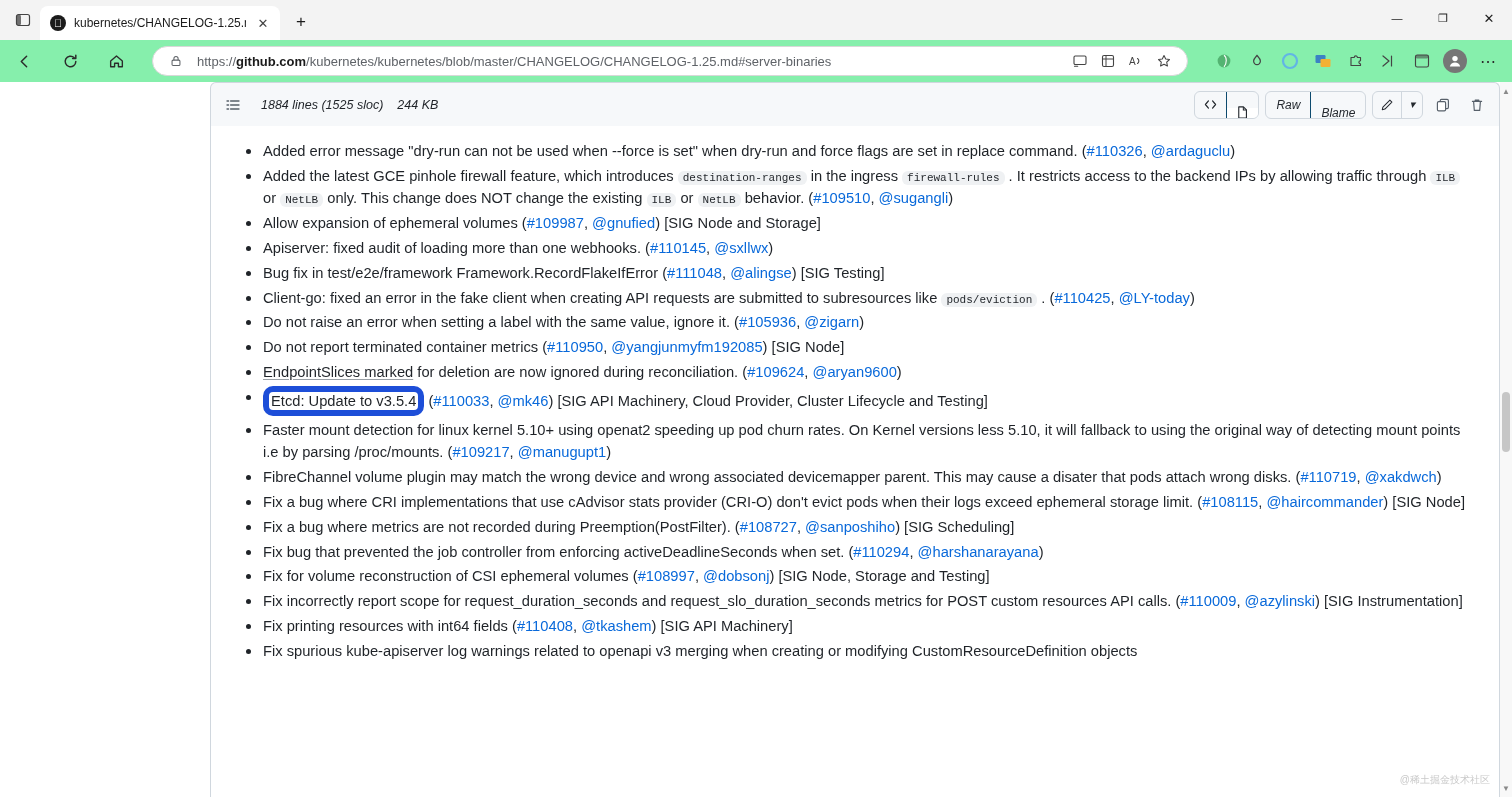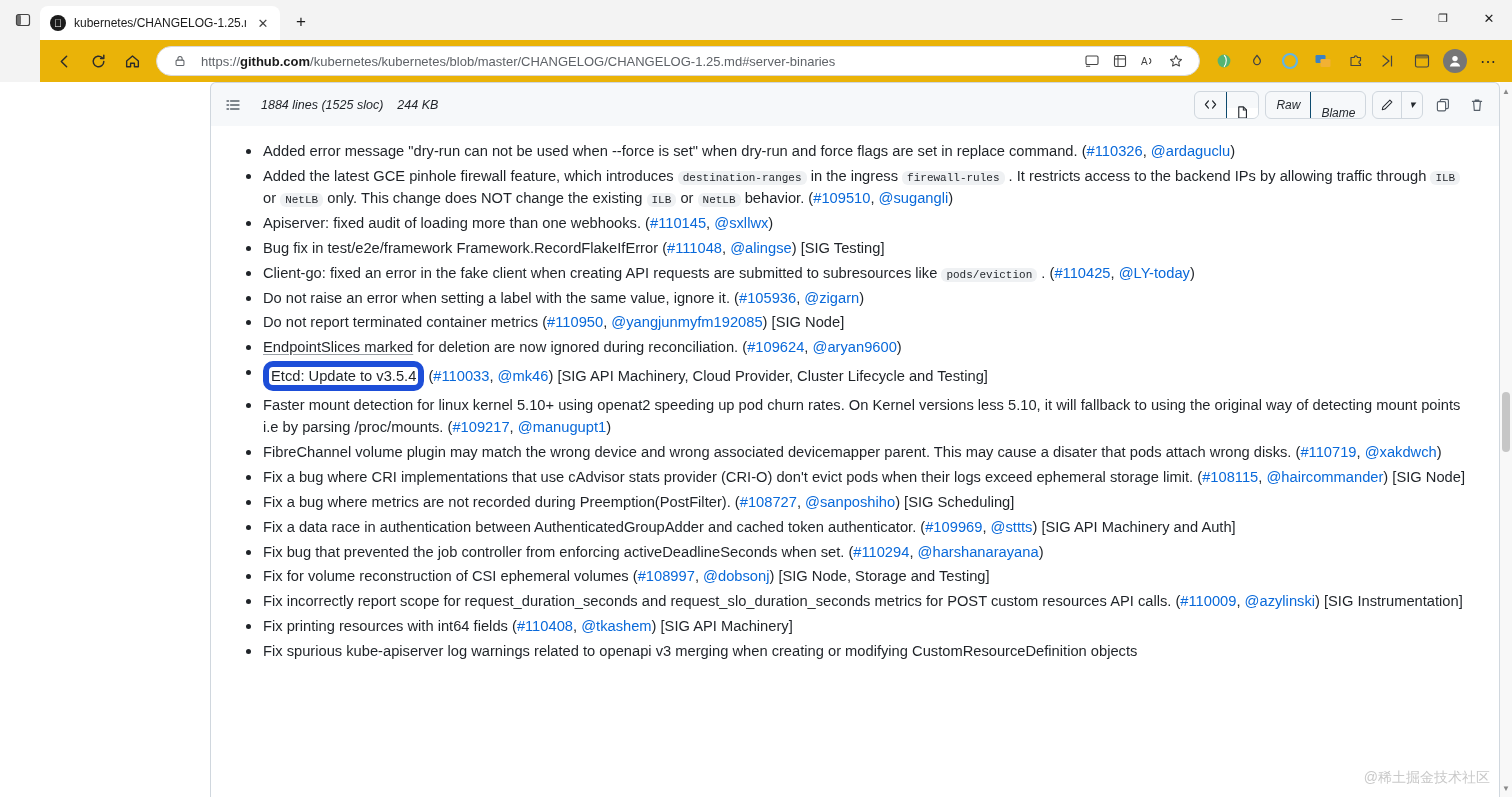--- a/index.html
+++ b/index.html
@@ -76,25 +76,24 @@
   .wincontrols div {
     width: 46px; height: 36px;
     display: flex; align-items: center; justify-content: center;
     font-size: 11px; color: #1b1b1b;
   }
   .wincontrols .close-btn { font-size: 13px; }
 
   
   .toolbar {
     height: 42px;
-    background: #eab308;
+    background: #86efac;
     display: flex; align-items: center;
     padding: 0 8px;
-    gap: 2px;
-    margin-left: 40px;
+    gap: 14px;
   }
   .tb-btn {
     width: 32px; height: 32px;
     display: flex; align-items: center; justify-content: center;
     border-radius: 5px;
     color: #2b2b2b;
   }
   .omnibox {
     flex: 1 1 auto;
     height: 30px;
@@ -260,21 +259,21 @@
     top: 310px; height: 60px;
   }
   .sb-arrow {
     position: absolute; left: 0; width: 12px; height: 14px;
     display: flex; align-items: center; justify-content: center;
     color: #8a8a8a; font-size: 8px;
   }
   .watermark {
     position: absolute;
     right: 22px; bottom: 10px;
-    font-size: 14px;
+    font-size: 10px;
     color: #c9c9c9;
   }
 </style>
 </head>
 <body>
 
 <div class="browser">
 
   <div class="tabstrip">
     <div class="tab-left-btn">
@@ -451,32 +450,32 @@
                 <path d="M3.4 4.4h9.2M6.2 4.4V3.1h3.6v1.3M4.6 4.4l.7 9h5.4l.7-9" fill="none" stroke="#57606a" stroke-width="1.15" stroke-linecap="round" stroke-linejoin="round"></path>
               </svg>
           </div>
         </div>
       </div>
 
       <div class="content">
         <ul class="changelog">
             <li><span>Added error message "dry-run can not be used when --force is set" when dry-run and force flags are set in replace command. (</span><a class="lnk" href="#">#110326</a><span>, </span><a class="lnk" href="#">@ardaguclu</a><span>)</span></li>
             <li><span>Added the latest GCE pinhole firewall feature, which introduces </span><code class="inl">destination-ranges</code><span> in the ingress </span><code class="inl">firewall-rules</code><span> . It restricts access to the backend IPs by allowing traffic through </span><code class="inl">ILB</code><span> or </span><code class="inl">NetLB</code><span> only. This change does </span><strong class="nn">NOT</strong><span> change the existing </span><code class="inl">ILB</code><span> or </span><code class="inl">NetLB</code><span> behavior. (</span><a class="lnk" href="#">#109510</a><span>, </span><a class="lnk" href="#">@sugangli</a><span>)</span></li>
+            <li><span>Allow expansion of ephemeral volumes (</span><a class="lnk" href="#">#109987</a><span>, </span><a class="lnk" href="#">@gnufied</a><span>) [SIG Node and Storage]</span></li>
             <li><span>Apiserver: fixed audit of loading more than one webhooks. (</span><a class="lnk" href="#">#110145</a><span>, </span><a class="lnk" href="#">@sxllwx</a><span>)</span></li>
             <li><span>Bug fix in test/e2e/framework Framework.RecordFlakeIfError (</span><a class="lnk" href="#">#111048</a><span>, </span><a class="lnk" href="#">@alingse</a><span>) [SIG Testing]</span></li>
             <li><span>Client-go: fixed an error in the fake client when creating API requests are submitted to subresources like </span><code class="inl">pods/eviction</code><span> . (</span><a class="lnk" href="#">#110425</a><span>, </span><a class="lnk" href="#">@LY-today</a><span>)</span></li>
             <li><span>Do not raise an error when setting a label with the same value, ignore it. (</span><a class="lnk" href="#">#105936</a><span>, </span><a class="lnk" href="#">@zigarn</a><span>)</span></li>
             <li><span>Do not report terminated container metrics (</span><a class="lnk" href="#">#110950</a><span>, </span><a class="lnk" href="#">@yangjunmyfm192085</a><span>) [SIG Node]</span></li>
             <li><span class="underline-squiggle">EndpointSlices marked</span><span> for deletion are now ignored during reconciliation. (</span><a class="lnk" href="#">#109624</a><span>, </span><a class="lnk" href="#">@aryan9600</a><span>)</span></li>
             <li><span class="hl-box">Etcd: Update to v3.5.4</span><span> (</span><a class="lnk" href="#">#110033</a><span>, </span><a class="lnk" href="#">@mk46</a><span>) [SIG API Machinery, Cloud Provider, Cluster Lifecycle and Testing]</span></li>
             <li><span>Faster mount detection for linux kernel 5.10+ using openat2 speeding up pod churn rates. On Kernel versions less 5.10, it will fallback to using the original way of detecting mount points i.e by parsing /proc/mounts. (</span><a class="lnk" href="#">#109217</a><span>, </span><a class="lnk" href="#">@manugupt1</a><span>)</span></li>
             <li><span>FibreChannel volume plugin may match the wrong device and wrong associated devicemapper parent. This may cause a disater that pods attach wrong disks. (</span><a class="lnk" href="#">#110719</a><span>, </span><a class="lnk" href="#">@xakdwch</a><span>)</span></li>
             <li><span>Fix a bug where CRI implementations that use cAdvisor stats provider (CRI-O) don't evict pods when their logs exceed ephemeral storage limit. (</span><a class="lnk" href="#">#108115</a><span>, </span><a class="lnk" href="#">@haircommander</a><span>) [SIG Node]</span></li>
             <li><span>Fix a bug where metrics are not recorded during Preemption(PostFilter). (</span><a class="lnk" href="#">#108727</a><span>, </span><a class="lnk" href="#">@sanposhiho</a><span>) [SIG Scheduling]</span></li>
-            <li><span>Fix a data race in authentication between AuthenticatedGroupAdder and cached token authenticator. (</span><a class="lnk" href="#">#109969</a><span>, </span><a class="lnk" href="#">@sttts</a><span>) [SIG API Machinery and Auth]</span></li>
             <li><span>Fix bug that prevented the job controller from enforcing activeDeadlineSeconds when set. (</span><a class="lnk" href="#">#110294</a><span>, </span><a class="lnk" href="#">@harshanarayana</a><span>)</span></li>
             <li><span>Fix for volume reconstruction of CSI ephemeral volumes (</span><a class="lnk" href="#">#108997</a><span>, </span><a class="lnk" href="#">@dobsonj</a><span>) [SIG Node, Storage and Testing]</span></li>
             <li><span>Fix incorrectly report scope for request_duration_seconds and request_slo_duration_seconds metrics for POST custom resources API calls. (</span><a class="lnk" href="#">#110009</a><span>, </span><a class="lnk" href="#">@azylinski</a><span>) [SIG Instrumentation]</span></li>
             <li><span>Fix printing resources with int64 fields (</span><a class="lnk" href="#">#110408</a><span>, </span><a class="lnk" href="#">@tkashem</a><span>) [SIG API Machinery]</span></li>
             <li><span>Fix spurious kube-apiserver log warnings related to openapi v3 merging when creating or modifying CustomResourceDefinition objects</span></li>
           </ul>
       </div>
 
       <div class="scrollbar">
         <div class="sb-arrow" style="top:2px;">▲</div>

